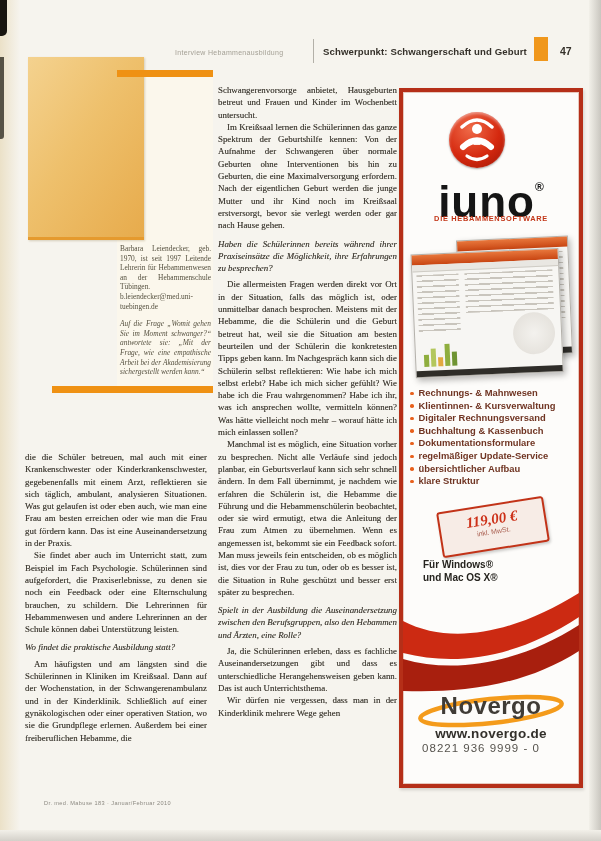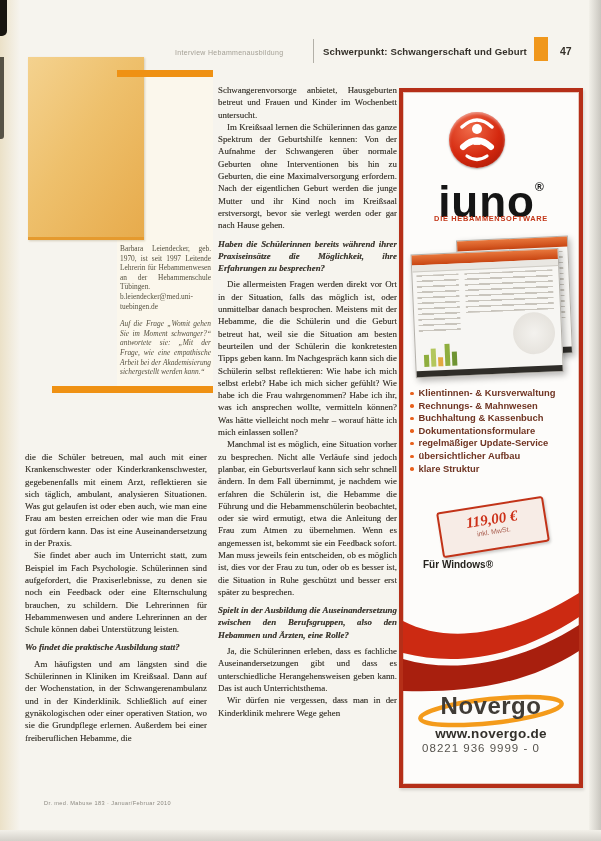--- a/index.html
+++ b/index.html
@@ -39,21 +39,21 @@
   .bio-quote { margin-top:8px; font-style:italic; }
 
   
   .col { position:absolute; font-family:"Liberation Serif","DejaVu Serif",serif;
     font-size:8.9px; line-height:12.3px; color:#3e3a32; text-align:justify;
     text-shadow:0 0 .3px rgba(62,58,50,.6); overflow:hidden; hyphens:auto; }
   .col-left { left:25px; top:451px; width:182px; height:346px; }
   .col-mid  { left:218px; top:84px; width:179px; height:710px; }
   .para { margin:0; }
   .para.pi { text-indent:9px; }
-  .para.q { font-style:italic; margin:6px 0 4px;font-weight:bold; }
+  .para.q { font-style:italic; margin:6px 0 4px; }
 
   .footer-line { position:absolute; left:44px; top:800px; font-size:5.6px; color:#8b8880; letter-spacing:.4px; }
 
   
   .ad { position:absolute; left:399px; top:88px; width:184px; height:700px;
     box-sizing:border-box; background:#fdfcfa; border:4px solid #b52f18;
     box-shadow:inset 0 0 0 1px #e7c8bd, 1px 2px 3px rgba(0,0,0,.15); }
   .logo-circle { position:absolute; left:46px; top:20px; width:56px; height:56px; border-radius:50%;
     background:radial-gradient(circle at 38% 30%, #ef6a48 0%, #d5290f 55%, #9c1404 100%);
     box-shadow:0 1px 2px rgba(0,0,0,.35), inset 0 2px 3px rgba(255,255,255,.45); }
@@ -181,25 +181,29 @@
           <span style="height:22px;background:#8fae3e"></span>
           <span style="height:14px;background:#6f9433"></span>
         </div>
         <div class="statusbar"></div>
       </div>
     </div>
 
     <ul class="features">
         <li class="feat">
           <span class="dot"></span>
+          <span>Rechnungs- &amp; Mahnwesen</span>
+        </li>
+        <li class="feat">
+          <span class="dot"></span>
           <span>Klientinnen- &amp; Kursverwaltung</span>
         </li>
         <li class="feat">
           <span class="dot"></span>
-          <span>Rechnungs- &amp; Mahnwesen</span>
+          <span>Digitaler Rechnungsversand</span>
         </li>
         <li class="feat">
           <span class="dot"></span>
           <span>Buchhaltung &amp; Kassenbuch</span>
         </li>
         <li class="feat">
           <span class="dot"></span>
           <span>Dokumentationsformulare</span>
         </li>
         <li class="feat">
@@ -216,20 +220,21 @@
         </li>
       </ul>
 
     <div class="price-tag">
       <div class="price">119,00 €</div>
       <div class="price-note">inkl. MwSt.</div>
     </div>
 
     <div class="platforms">
       <div>Für Windows®</div>
+      <div>und Mac OS X®</div>
     </div>
 
     <svg class="swoosh" viewBox="0 0 176 115">
       <path d="M0,34 C50,60 115,44 176,6 L176,30 C115,70 55,80 0,66 Z" fill="#cc2a12"></path>
       <path d="M0,72 C55,88 120,74 176,38 L176,64 C120,100 55,106 0,104 Z" fill="#a81f0e"></path>
     </svg>
 
     <div class="novergo">
       <svg class="nv-swoosh" viewBox="0 0 150 36">
         <ellipse cx="75" cy="19" rx="71" ry="12" fill="none" stroke="#f49b1b" stroke-width="4.5" transform="rotate(-6 75 19)"></ellipse>

